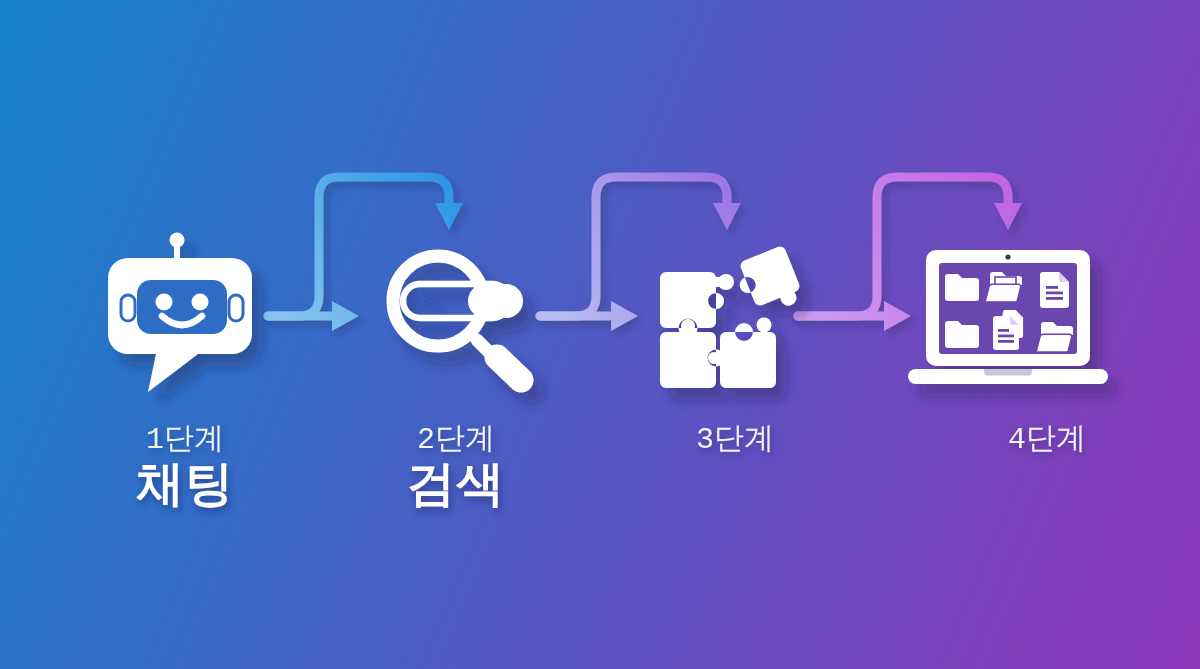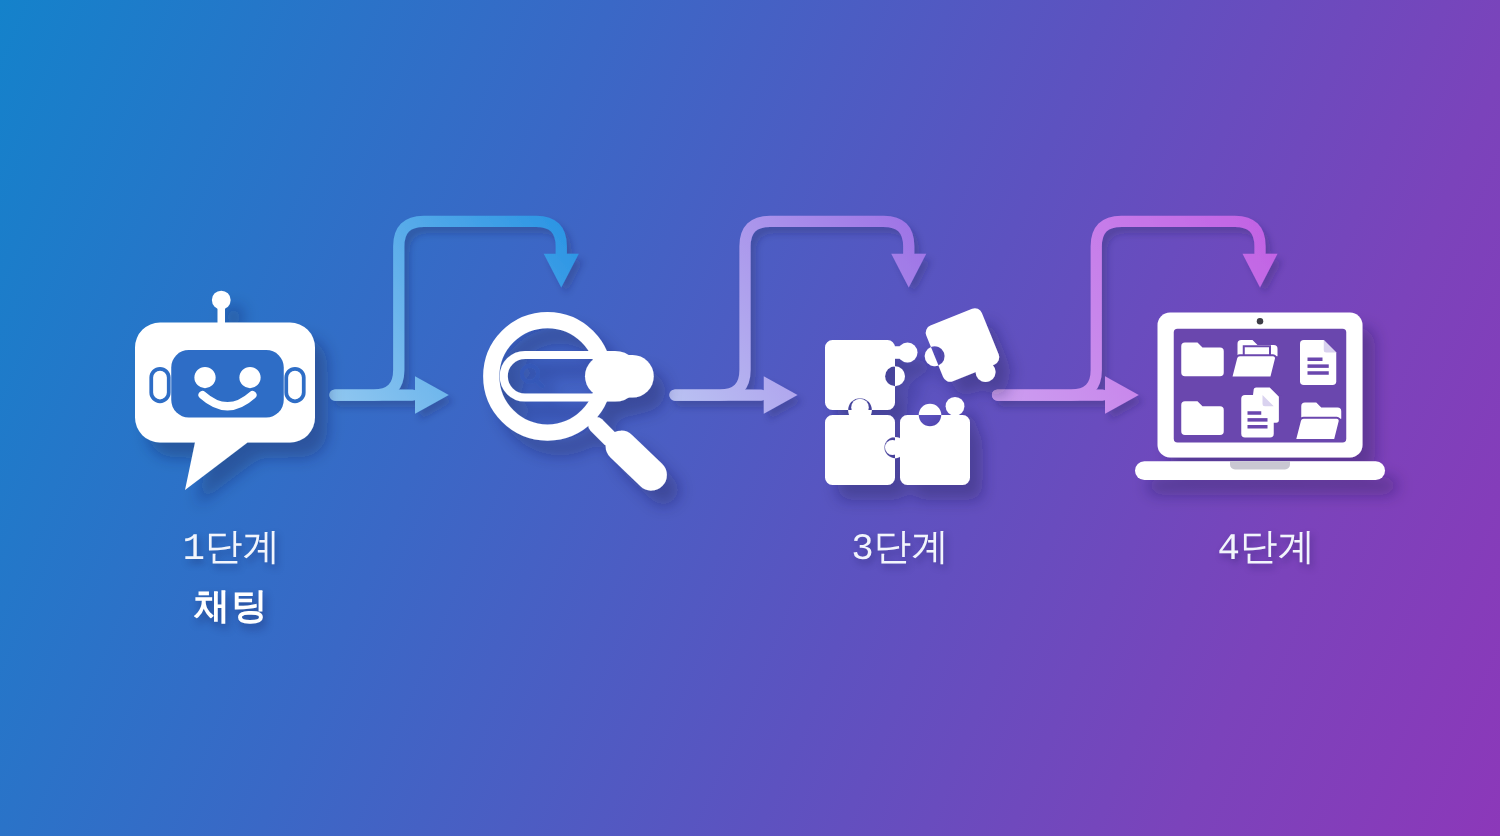--- a/index.html
+++ b/index.html
@@ -17,21 +17,21 @@
   .diagram-svg{position:absolute;left:0;top:0;}
   .c1s{stop-color:var(--connector1-start);} .c1e{stop-color:var(--connector1-end);}
   .c2s{stop-color:var(--connector2-start);} .c2e{stop-color:var(--connector2-end);}
   .c3s{stop-color:var(--connector3-start);} .c3e{stop-color:var(--connector3-end);}
   .step-col{position:absolute;top:420px;transform:translateX(-50%);text-align:center;white-space:nowrap;}
   .step-num{
     font-size:30px;font-weight:500;color:#f2f5fc;line-height:40px;
     text-shadow:2px 3px 6px rgba(18,18,70,.35);
   }
   .step-title{
-    font-size:29px;font-weight:800;color:#ffffff;line-height:50px;margin-top:2px;
+    font-size:48px;font-weight:800;color:#ffffff;line-height:50px;margin-top:2px;
     letter-spacing:1px;text-shadow:2px 4px 7px rgba(18,18,70,.4);
   }
 </style>
 </head>
 <body>
 
 <div class="stage">
 
   <svg class="diagram-svg" width="1200" height="669" viewBox="0 0 1200 669">
     <defs>
@@ -158,20 +158,24 @@
         <path fill="#fff" d="M990,275 a3,3 0 0 1 3,-3 h9 l4,4 h13 a3,3 0 0 1 3,3 v6 h-32 z"></path>
         <path fill="#fff" stroke="var(--laptop-screen-color)" stroke-width="1.6" d="M985,302 l4,-15.5 a3,3 0 0 1 2.9,-2.3 h26.5 a2.4,2.4 0 0 1 2.3,3 l-3.7,14.8 z"></path>
       </g>
     </g>
   </svg>
 
   <div class="step-col" style="left:185px">
     <div class="step-num">1단계</div>
     <div class="step-title">채팅</div>
   </div>
-  <div class="step-col" style="left:720px">
+  <div class="step-col" style="left:456px">
+    <div class="step-num">2단계</div>
+    <div class="step-title">검색</div>
+  </div>
+  <div class="step-col" style="left:735px">
     <div class="step-num">3단계</div>
   </div>
-  <div class="step-col" style="left:1013px">
+  <div class="step-col" style="left:1047px">
     <div class="step-num">4단계</div>
   </div>
 
 </div>
 
 </body></html>

